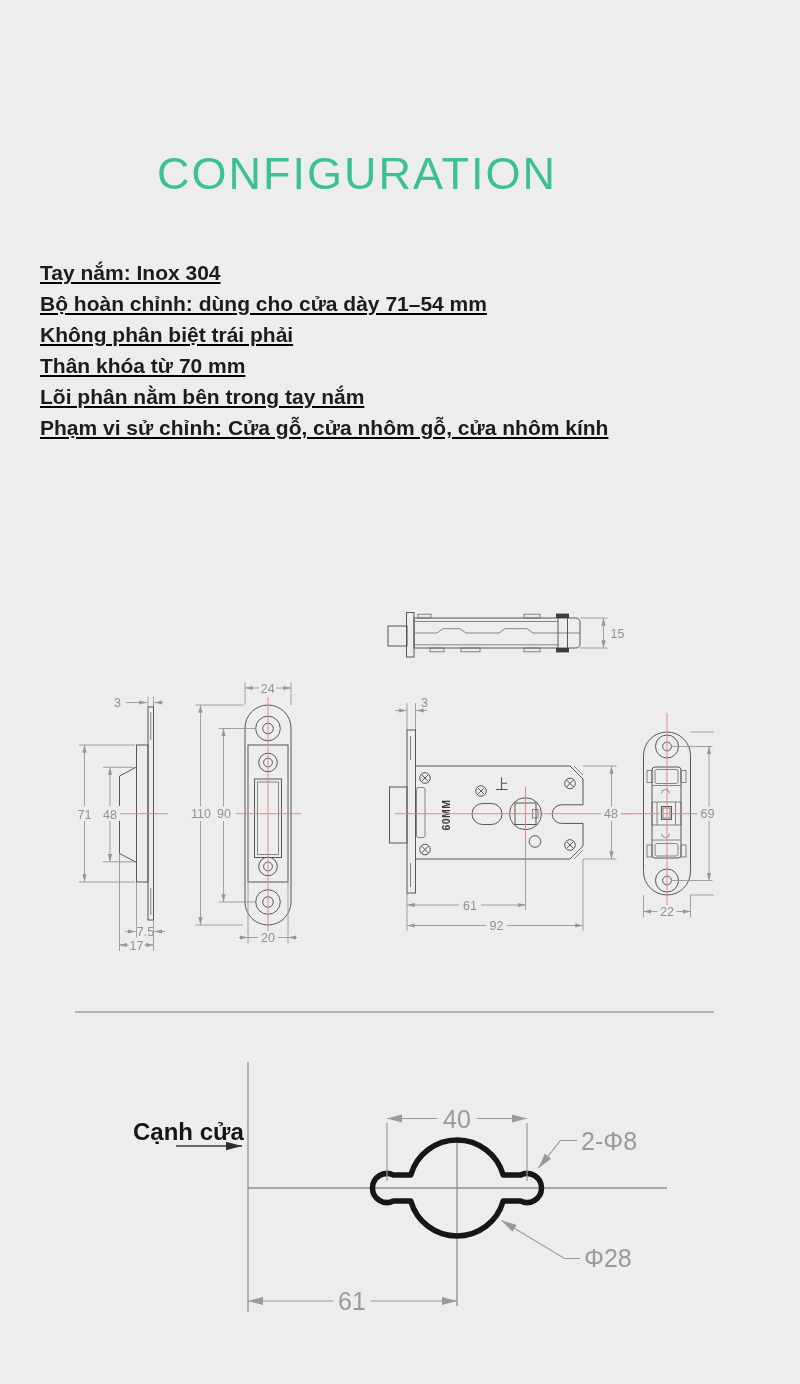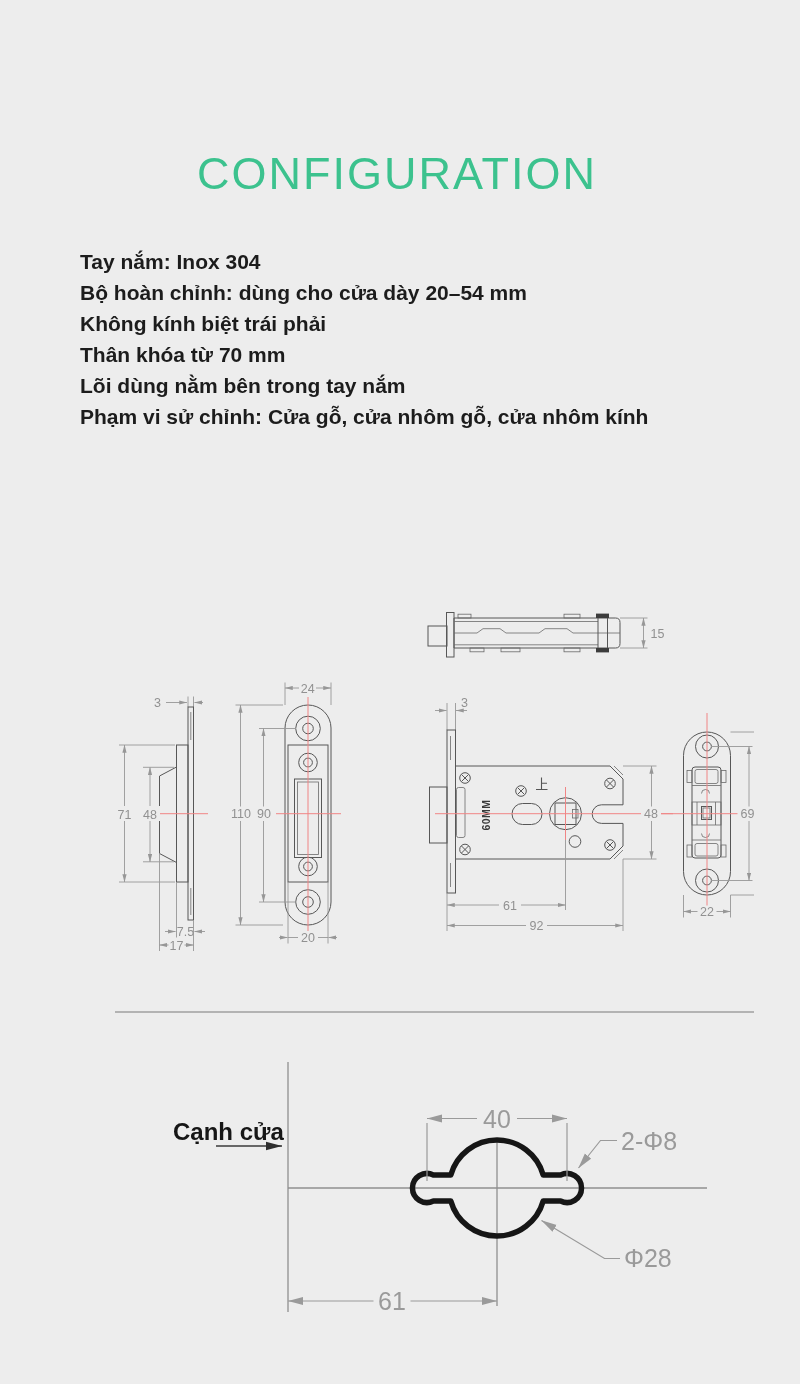--- a/index.html
+++ b/index.html
@@ -1,20 +1,20 @@
 <!DOCTYPE html>
 <html><head>
 <meta charset="utf-8">
 <style>
   html,body{margin:0;padding:0;background:#ededed;}
   .page{position:relative;width:714px;height:1384px;background:#ededed;overflow:hidden;
-        font-family:"Liberation Sans","DejaVu Sans",sans-serif;margin-left:40px;}
+        font-family:"Liberation Sans","DejaVu Sans",sans-serif;}
   .title{position:absolute;left:0;top:148px;width:100%;text-align:center;
          font-size:45px;letter-spacing:2px;font-weight:400;color:#3cc28e;}
-  .specs{position:absolute;left:40px;top:246px;}
+  .specs{position:absolute;left:40px;top:257px;text-decoration:underline;}
   .specs p{margin:0;font-size:21px;line-height:31px;font-weight:700;color:#1c1c1c;}
   .divider{position:absolute;left:75px;top:1011px;width:650px;height:2px;background:#b3b3b3;}
   svg{position:absolute;left:0;}
   #tech{top:590px;}
   #tmpl{top:1050px;}
   .o{stroke:#575757;stroke-width:1;fill:none;}
   .o2{stroke:#6a6a6a;stroke-width:.8;fill:none;}
   .d{stroke:#979797;stroke-width:.9;fill:none;}
   .r{stroke:#f08585;stroke-width:1;fill:none;}
   .m{fill:#ededed;stroke:none;}
@@ -30,24 +30,24 @@
 </style>
 </head>
 <body>
 
 <div class="page">
 
   <div class="title">CONFIGURATION</div>
 
   <div class="specs">
     <p>Tay nắm: Inox 304</p>
-    <p>Bộ hoàn chỉnh: dùng cho cửa dày 20–54 mm</p>
-    <p>Không kính biệt trái phải</p>
+    <p>Bộ hoàn chỉnh: dùng cho cửa dày 71–54 mm</p>
+    <p>Không phân biệt trái phải</p>
     <p>Thân khóa từ 70 mm</p>
-    <p>Lõi dùng nằm bên trong tay nắm</p>
+    <p>Lõi phân nằm bên trong tay nắm</p>
     <p>Phạm vi sử chỉnh: Cửa gỗ, cửa nhôm gỗ, cửa nhôm kính</p>
   </div>
 
   <svg id="tech" width="800" height="370" viewBox="0 590 800 370">
     <defs>
       <marker id="a" viewBox="0 0 10 6" refX="9.6" refY="3" markerWidth="9" markerHeight="5.4" orient="auto-start-reverse">
         <path d="M10,3 L0,0.4 L0,5.6 Z" fill="#979797"></path>
       </marker>
     </defs>
 

